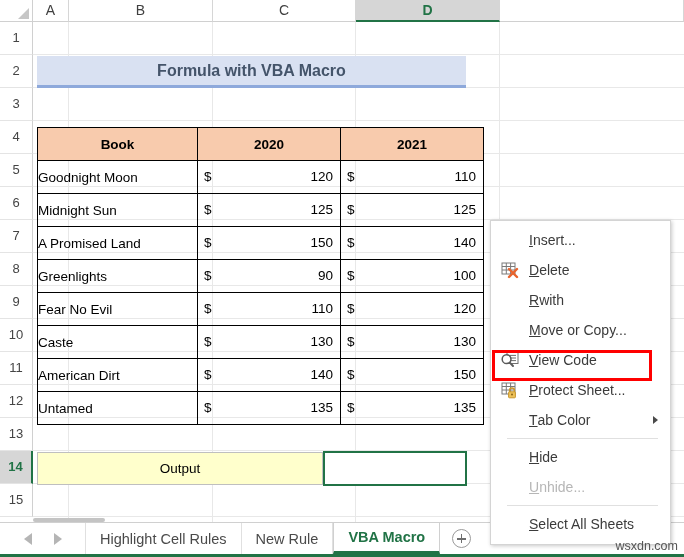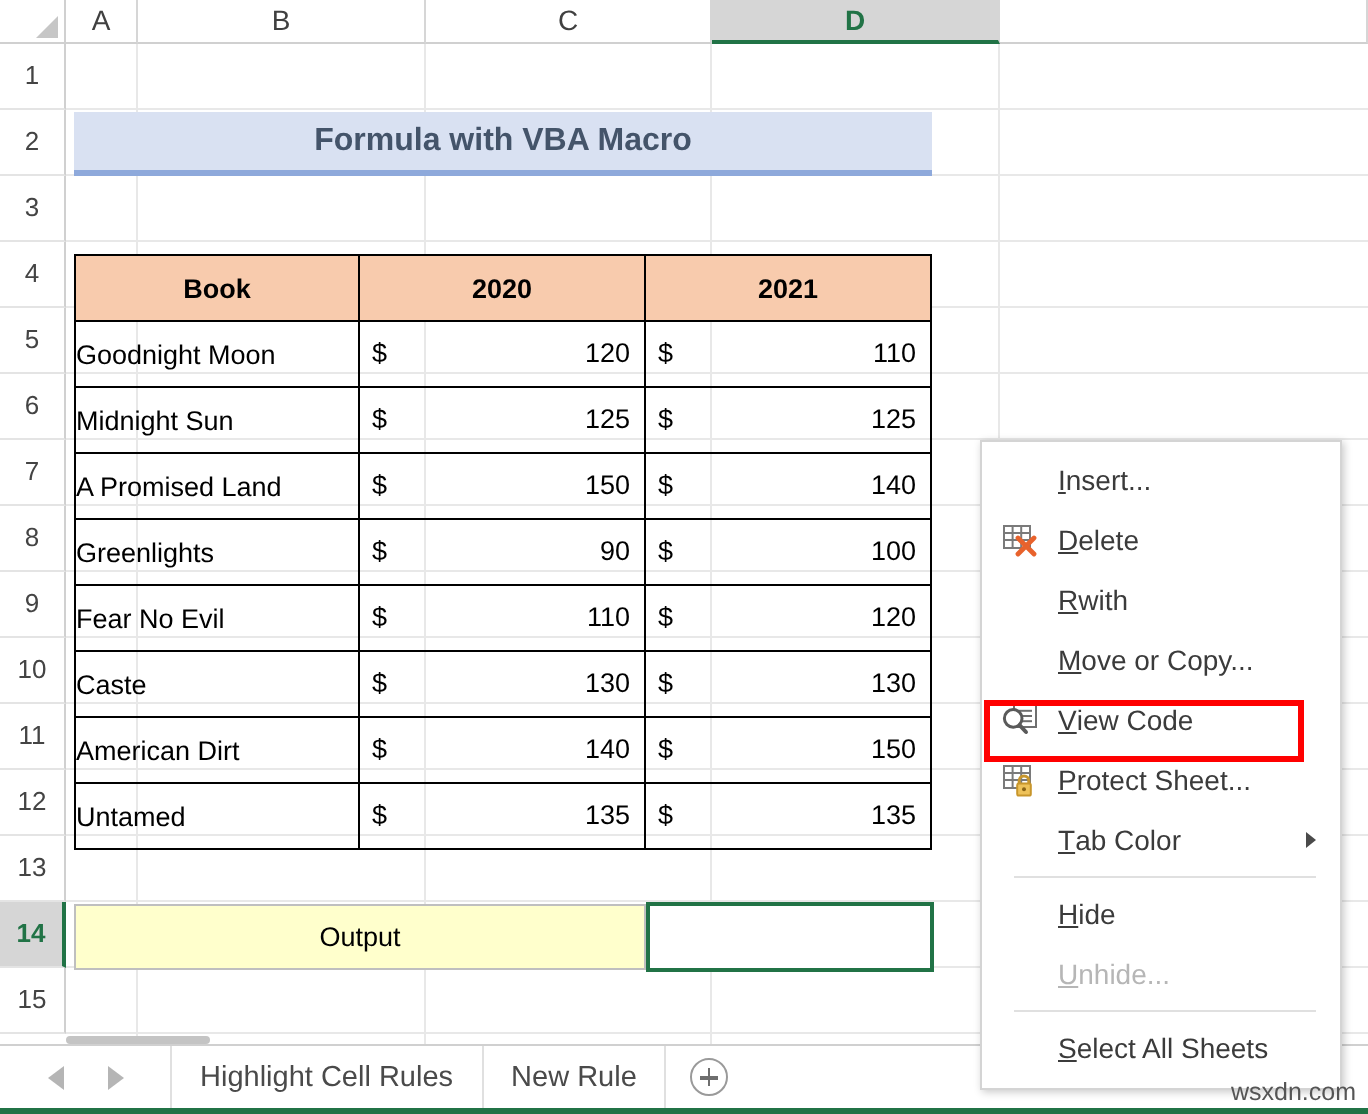--- a/index.html
+++ b/index.html
@@ -141,21 +141,21 @@
     font-size: 13.5px;
     color: #000000;
     padding: 0;
   }
   .data-table th {
     background: #f8cbad;
     font-weight: bold;
     text-align: center;
     font-size: 13.5px;
   }
-  .col-book  { width: 142px; }
+  .col-book  { width: 160px; }
   .col-year  { width: 143px; }
   .cell-book { text-align: left; padding-left: 6px; margin-left: 10px; }
   .cell-money {
     position: relative;
   }
   .cell-money .cur {
     position: absolute;
     left: 6px; top: 0;
     line-height: 31px;
   }
@@ -590,19 +590,20 @@
     <div class="ctx-highlight"></div>
   </div>
 
   <div class="tabbar">
     <div class="nav-arrows">
       <div class="nav-tri-l"></div>
       <div class="nav-tri-r"></div>
     </div>
     <div class="sheet-tab">Highlight Cell Rules</div>
     <div class="sheet-tab">New Rule</div>
+    <div class="sheet-tab active">VBA Macro</div>
     <div class="add-sheet">
       <div class="add-circle"></div>
     </div>
   </div>
 
   <div class="watermark">wsxdn.com</div>
 </div>
 
 </body></html>

